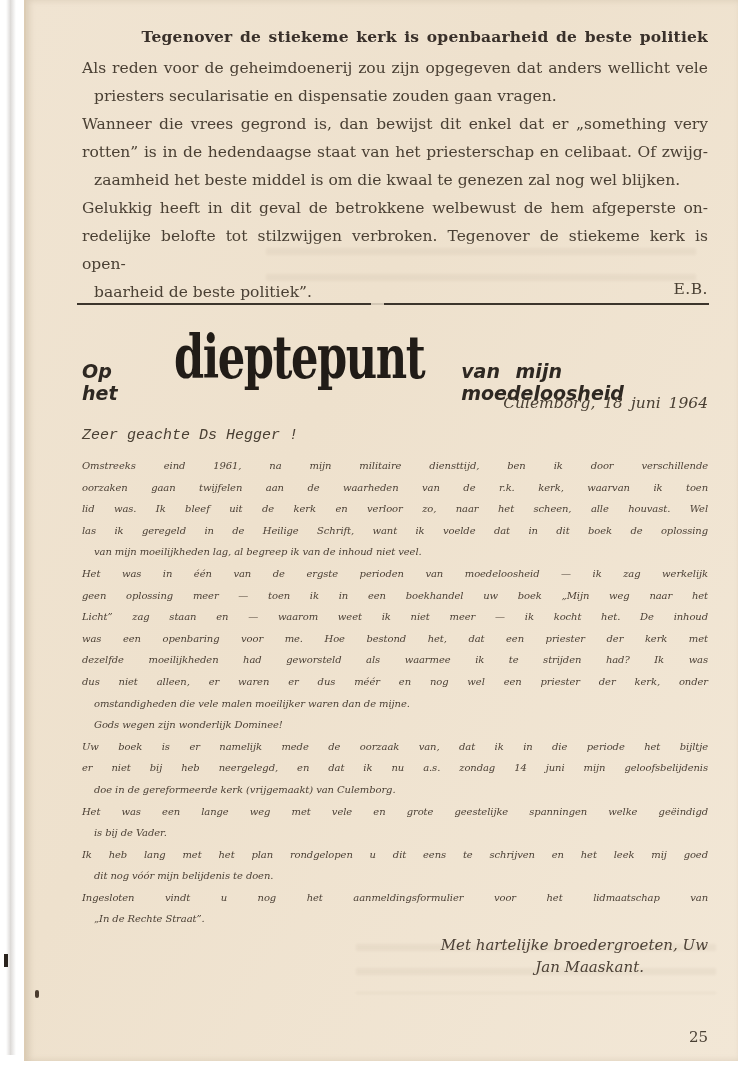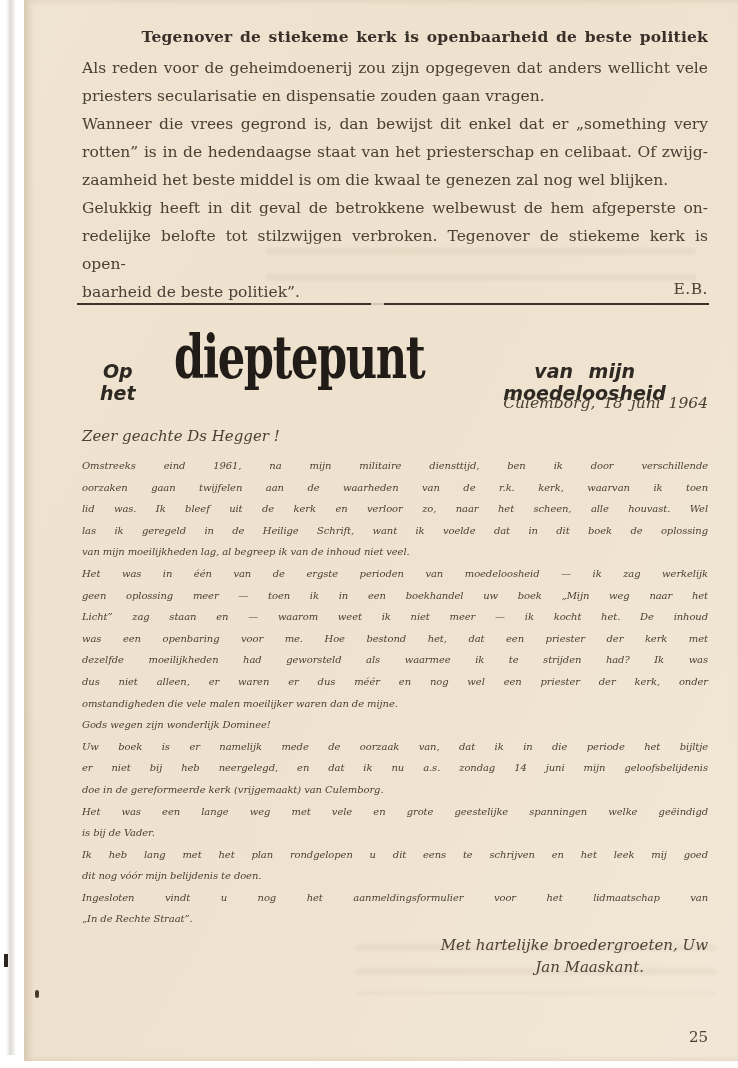--- a/index.html
+++ b/index.html
@@ -24,47 +24,47 @@
 
   .header-line {
     top:27px; text-align:right;
     font-weight:bold; font-size:15.5px; letter-spacing:.2px; word-spacing:2px;
     color:#39302a;
   }
   .article {
     top:54px; font-size:15.5px; line-height:28px; color:#4a4034;
   }
   .jline { text-align:justify; text-align-last:justify; white-space:normal; }
-  .jline.jl-last { text-align-last:left; }
+  .jline.jl-last { text-align-last:left;margin-left:12px; }
 
   .eb { top:280px; text-align:right; font-size:15.5px; color:#4a4034; letter-spacing:.5px; }
 
   .rule {
     position:absolute; left:51px; top:303px; width:632px; height:2px;
     background:linear-gradient(90deg,#3c352c 0 46.5%, rgba(60,53,44,.15) 46.5% 48.5%, #3c352c 48.5% 100%);
   }
 
   .heading {
     top:330px; display:flex; align-items:baseline; gap:20px;
     color:#27221c;
   }
   .heading .hword {
     font-family:"DejaVu Sans", sans-serif; font-weight:bold; font-style:italic;
-    font-size:19px; word-spacing:9px; color:#2e2822;text-align:center;
+    font-size:19px; word-spacing:9px; color:#2e2822;
   }
   .heading .display {
     display:inline-block;
     font-family:"DejaVu Serif", serif; font-weight:bold;
     font-size:60px; line-height:54px; letter-spacing:-2px;
     transform:scaleX(.72); transform-origin:0 78%;
     margin-right:-80px; color:#211c17;
   }
 
   .dateline { top:394px; text-align:right; font-style:italic; font-size:15.5px; color:#4a4034; word-spacing:3px; }
-  .salutation { top:427px; font-style:italic; font-size:15px; color:#4a4034; }
+  .salutation { top:427px; font-style:italic; font-size:15px; color:#4a4034;font-family:Liberation Mono, monospace; }
 
   .letter {
     top:455px; font-style:italic; font-size:10px; line-height:21.6px;
     color:#4c4136; letter-spacing:-.1px;
   }
 
   .closing { top:934px; font-style:italic; font-size:15px; line-height:22px; color:#4c4136; }
   .closing .cl { text-align:right; }
   .closing .cl2 { padding-right:64px; }
 

